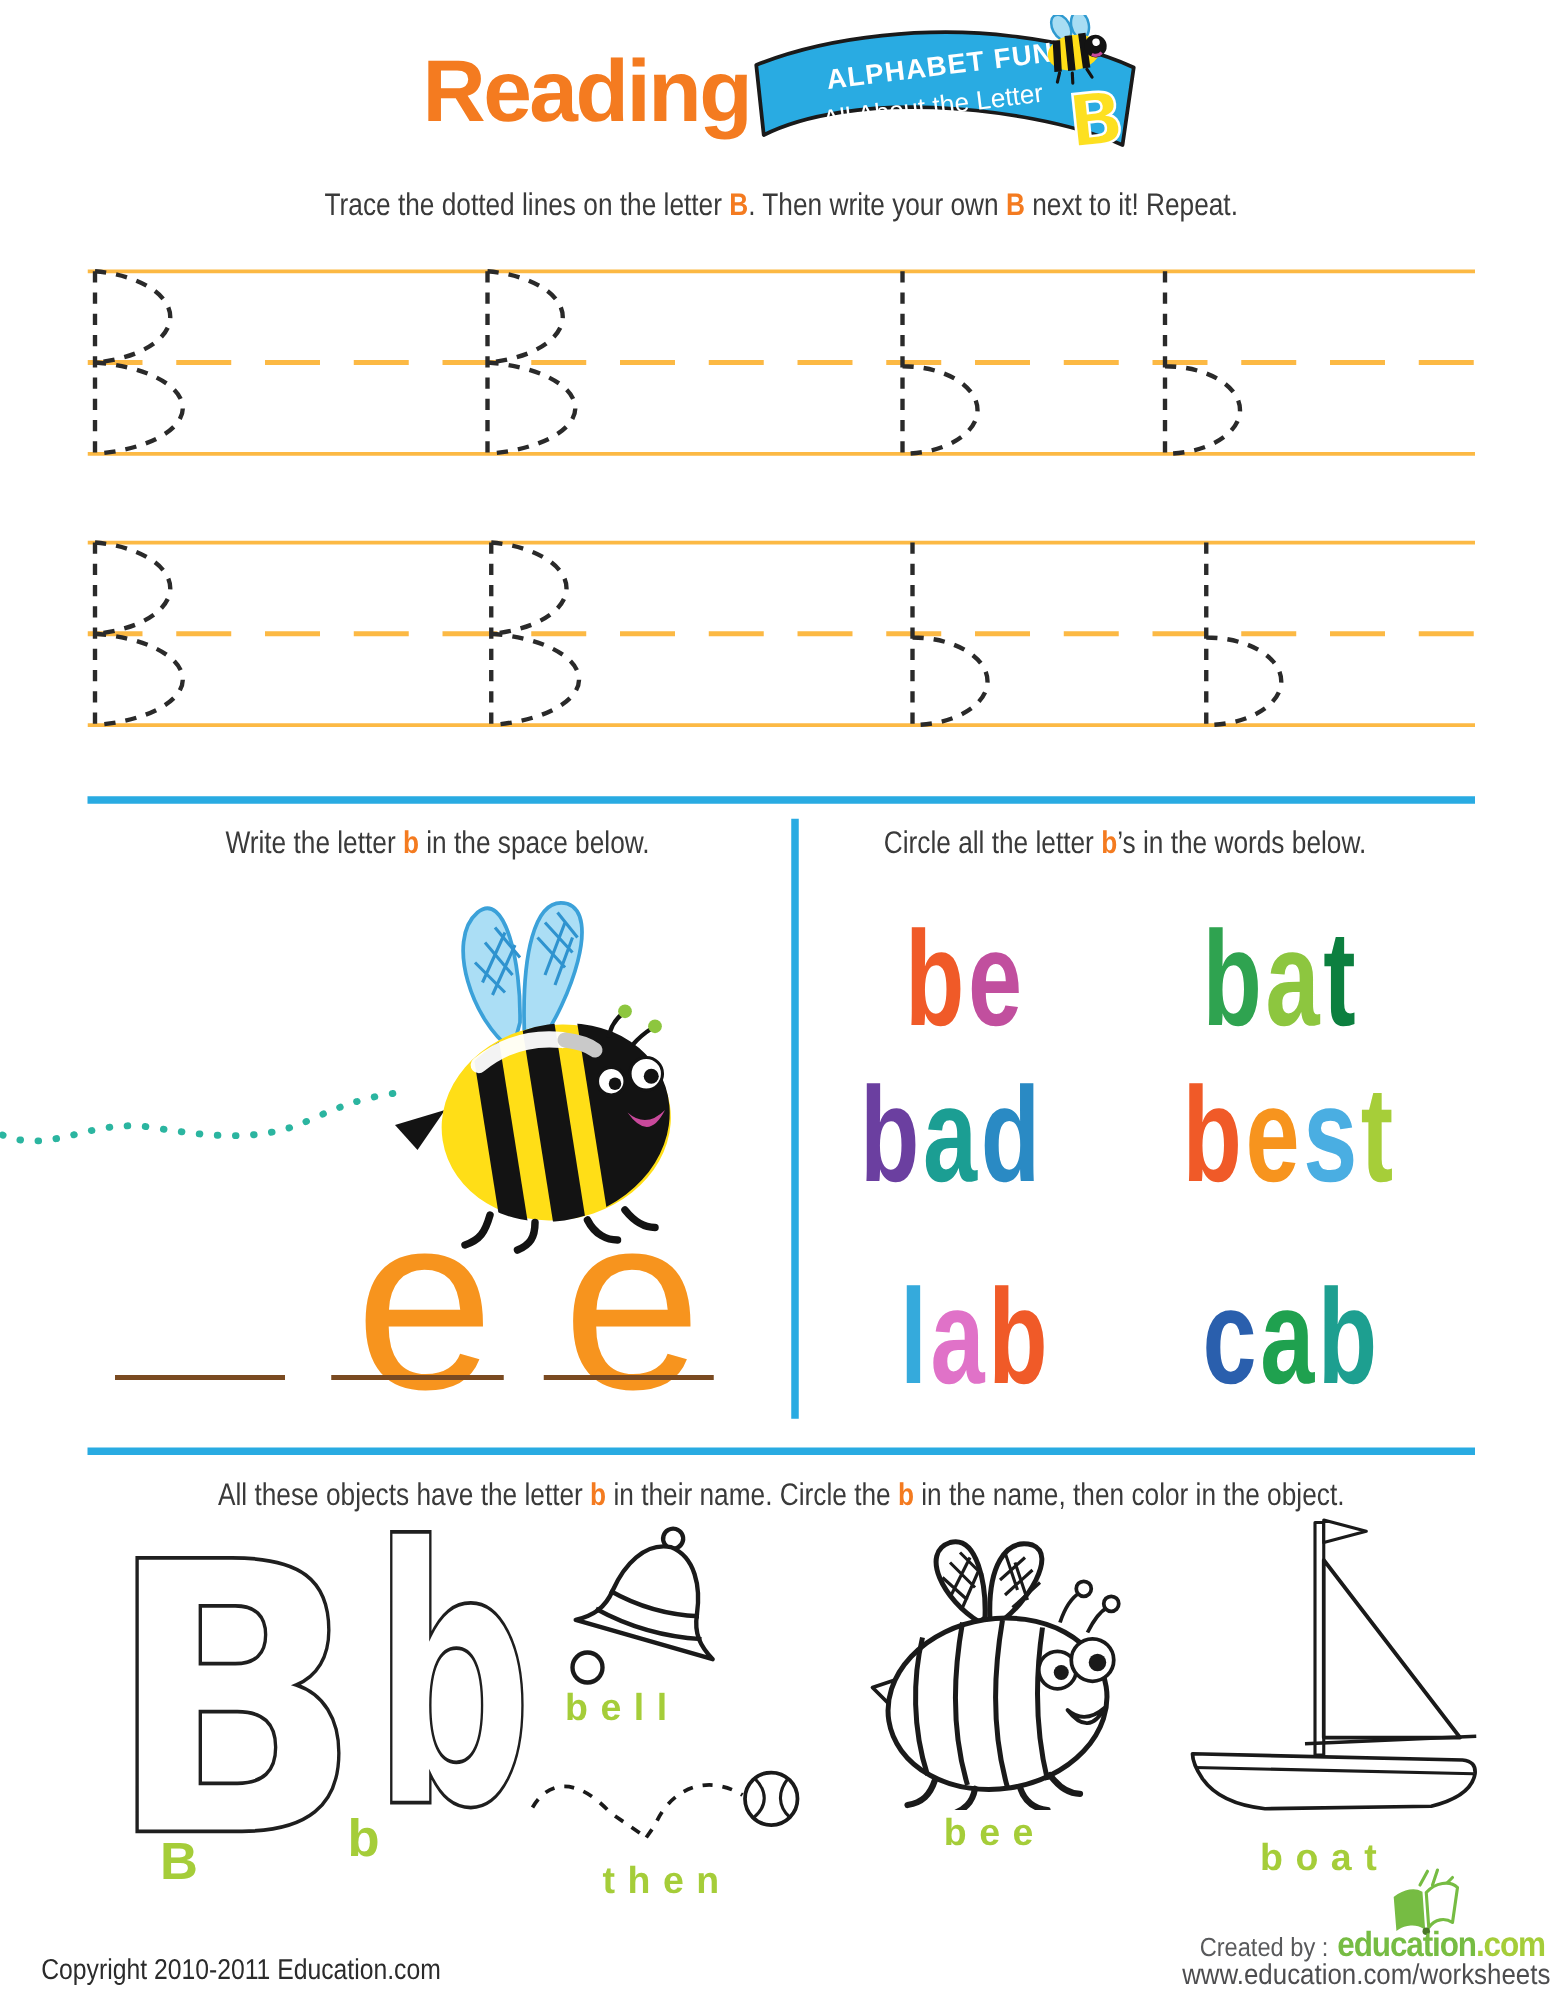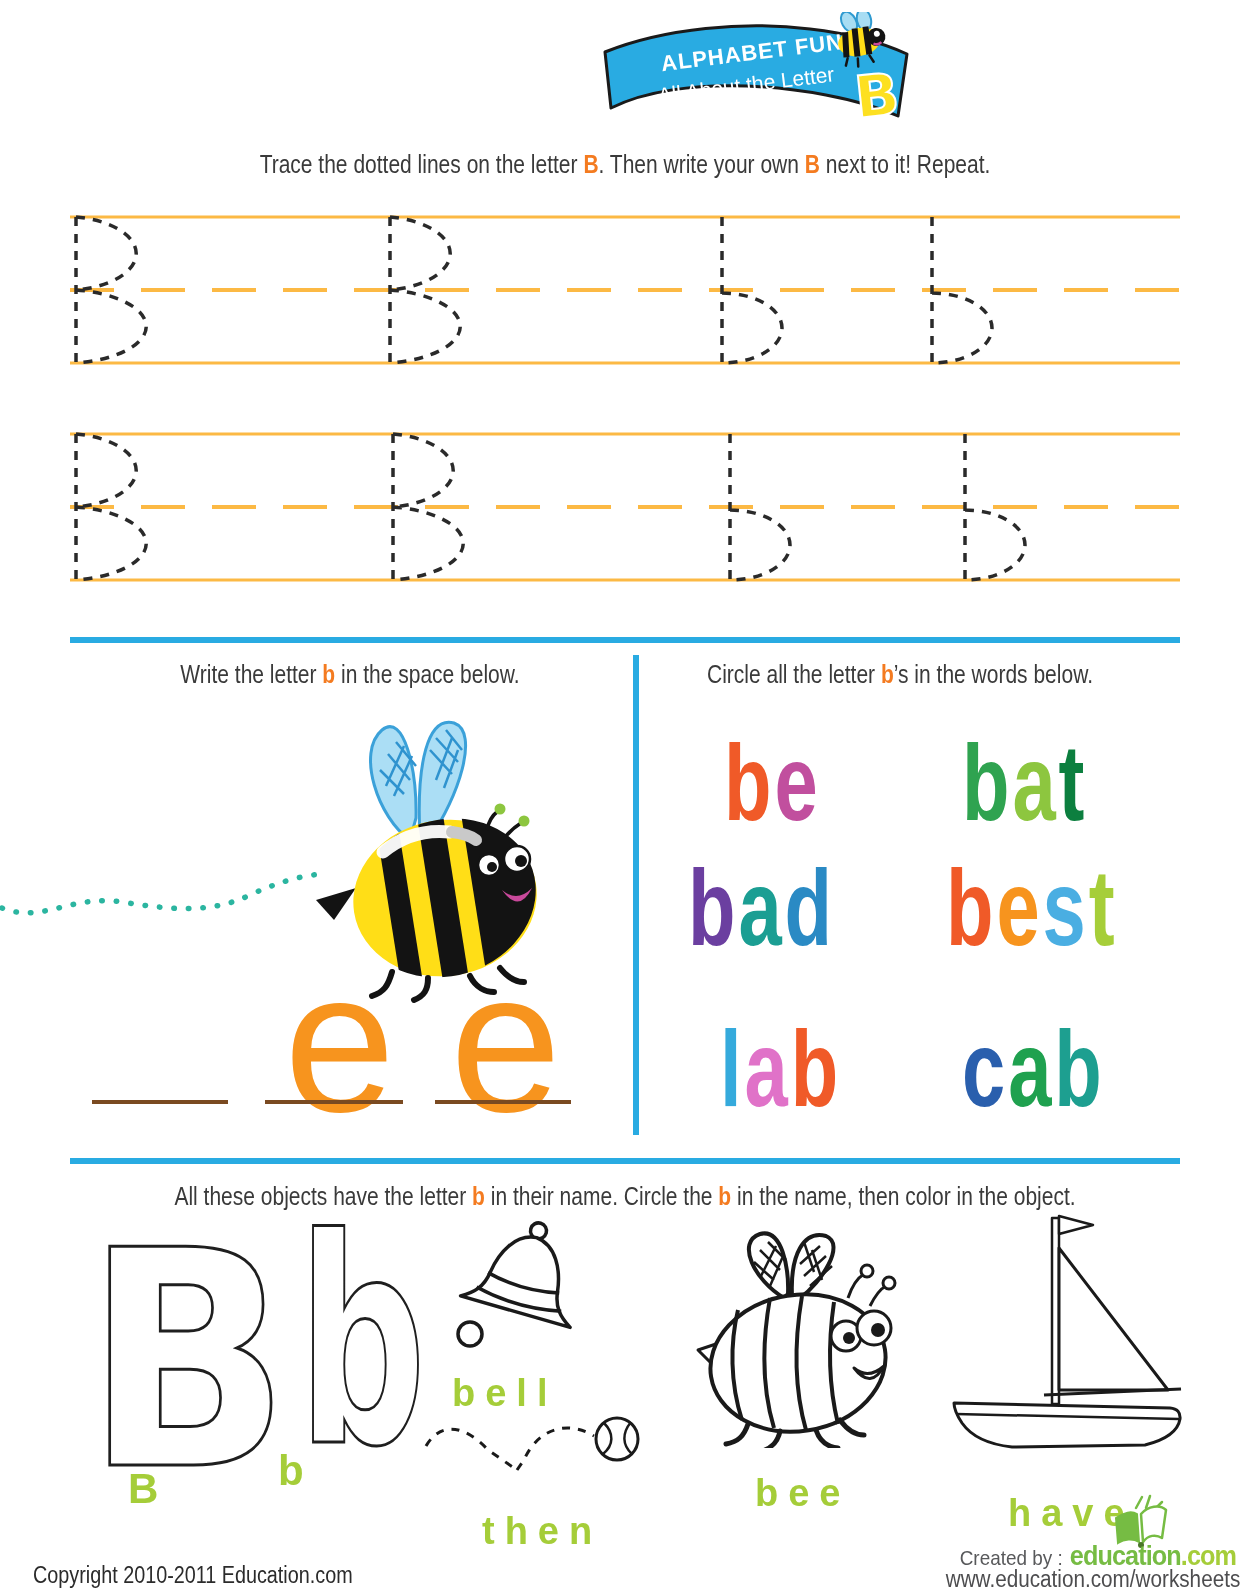--- a/index.html
+++ b/index.html
@@ -12,34 +12,35 @@
   .heading{font-size:25px;color:#3a3a3a;text-align:center;
            transform:scaleX(0.84);transform-origin:center top;white-space:nowrap;}
   .ob{color:#f47b20;font-weight:bold;}
   .hr{background:#29abe2;}
   .vr{background:#29abe2;}
   .word{font-size:108px;font-weight:bold;line-height:1;letter-spacing:4px;
         transform:scaleX(0.72);transform-origin:left top;white-space:nowrap;}
   .practice-e{font-size:200px;line-height:1;color:#f7941e;}
   .blank{height:0;border-bottom:4px solid #7a4a21;}
   .glabel{color:#a5cd39;font-weight:bold;line-height:1;}
-  .glabel.word-label{font-size:38px;letter-spacing:10px;margin-top:22px;}
+  .glabel.word-label{font-size:30px;letter-spacing:10px;}
   .glabel.letter-label{font-size:42px;letter-spacing:0;}
   .foot{color:#2b2b2b;font-size:23px;transform:scaleX(0.86);transform-origin:left top;white-space:nowrap;}
   .created{display:flex;align-items:baseline;transform:scaleX(0.9);transform-origin:right top;white-space:nowrap;}
   .created .by{font-size:21px;color:#58595b;margin-right:8px;}
   .created .edu{font-size:28px;color:#76bc43;font-weight:bold;letter-spacing:-1px;}
   .created .com{font-size:28px;color:#a5cd39;font-weight:bold;letter-spacing:-1px;}
   .url{font-size:23px;color:#4d4d4f;transform:scaleX(0.9);transform-origin:right top;white-space:nowrap;}
 </style>
 </head>
 <body>
 
 <div class="page">
 
+  <div class="abs title" style="left:338px;top:38px;">Reading</div>
 
   <svg class="abs" style="left:595px;top:12px;" width="330" height="118" viewBox="0 0 330 118">
     <path d="M10,40 C 70,16 150,9 215,17 C 258,22 288,31 312,42 L 303,104 C 262,86 202,76 152,74 C 100,72 50,79 16,96 Z" fill="#29abe2" stroke="#1a1a1a" stroke-width="3" stroke-linejoin="round"></path>
     <text x="158" y="48" transform="rotate(-7 158 48)" text-anchor="middle" font-size="22" font-weight="bold" fill="#ffffff" letter-spacing="1" font-family="Liberation Sans, sans-serif">ALPHABET FUN</text>
     <text x="152" y="80" transform="rotate(-7 152 80)" text-anchor="middle" font-size="21" fill="#ffffff" font-family="Liberation Sans, sans-serif">All About the Letter</text>
     <text x="262" y="106" transform="rotate(-6 262 106)" font-size="58" font-weight="bold" fill="#fde021" stroke="#ffffff" stroke-width="2" font-family="DejaVu Sans, sans-serif">B</text>
     <g transform="translate(242,-2)">
       <ellipse cx="12" cy="12" rx="7" ry="11" transform="rotate(-28 12 12)" fill="#a8ddf3" stroke="#2f9ad0" stroke-width="2"></ellipse>
       <ellipse cx="27" cy="10" rx="7" ry="11" transform="rotate(-12 27 10)" fill="#a8ddf3" stroke="#2f9ad0" stroke-width="2"></ellipse>
       <g transform="rotate(-10 22 32)">
@@ -246,21 +247,21 @@
   <svg class="abs" style="left:940px;top:1206px;" width="250" height="250" viewBox="0 0 250 250">
     <g stroke="#1a1a1a" fill="#ffffff" stroke-linejoin="round">
       <rect x="112" y="12" width="7" height="186" stroke-width="2.5"></rect>
       <path d="M119,10 L153,19 L119,28 Z" stroke-width="2.5"></path>
       <path d="M119,42 L119,184 L228,184 Z" stroke-width="3"></path>
       <path d="M104,189 L241,183" stroke-width="3" fill="none"></path>
       <path d="M14,197 L230,202 Q 241,203 240,213 Q 237,231 205,239 L 72,241 Q 36,237 22,217 Q 14,205 14,197 Z" stroke-width="3"></path>
       <path d="M16,208 L239,213" stroke-width="2.5" fill="none"></path>
     </g>
   </svg>
-  <div class="abs glabel word-label" style="left:1008px;top:1472px;">have</div>
+  <div class="abs glabel word-label" style="left:1008px;top:1472px;">boat</div>
 
   <svg class="abs" style="left:1106px;top:1492px;" width="64" height="58" viewBox="0 0 64 58">
     <path d="M30,16 L36,5 M40,16 L44,4 M48,18 L56,10" stroke="#76bc43" stroke-width="2.5" stroke-linecap="round" fill="none"></path>
     <path d="M10,26 C 18,20 26,19 31,22 L 33,50 C 27,46 18,47 12,51 Z" fill="#76bc43" stroke="#76bc43" stroke-width="2"></path>
     <path d="M35,22 C 42,14 54,12 60,18 L 56,46 C 50,42 42,43 37,50 Z" fill="#ffffff" stroke="#76bc43" stroke-width="2.5" stroke-linejoin="round"></path>
     <circle cx="35" cy="53" r="3" fill="#4a7729"></circle>
   </svg>
   <div class="abs created" style="right:14px;top:1540px;">
     <span class="by">Created by :</span>
     <span class="edu">education</span>

